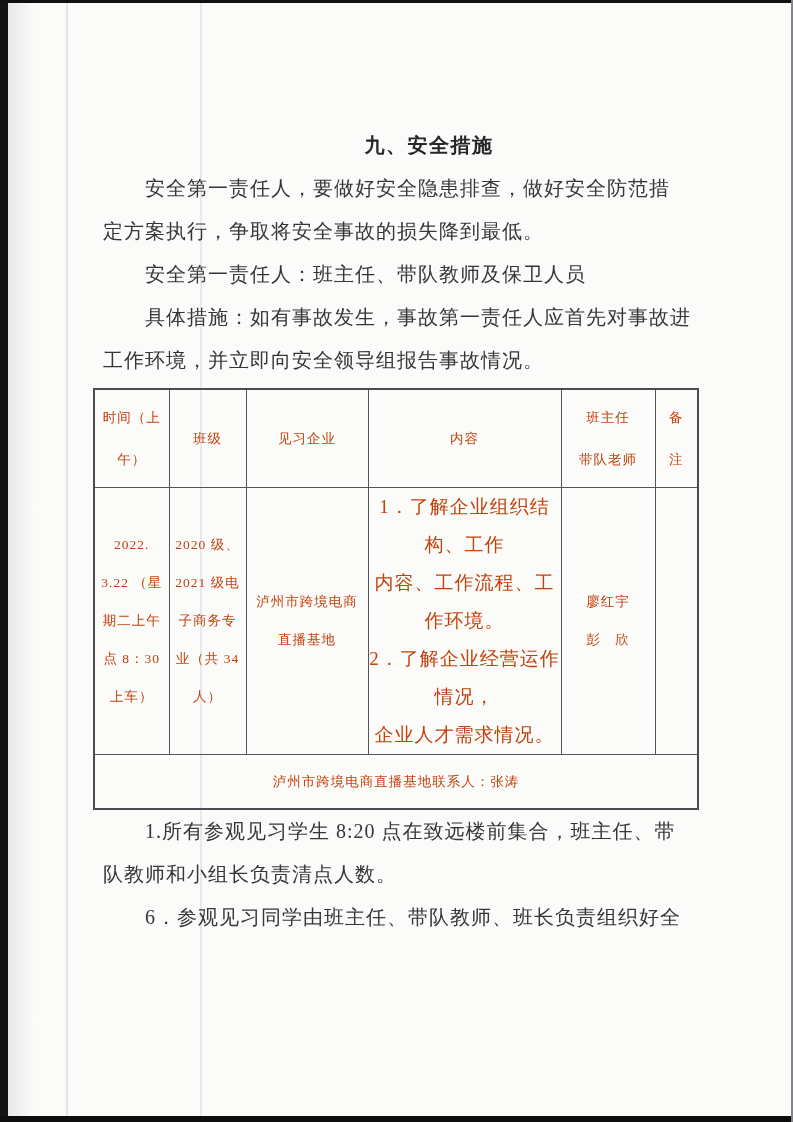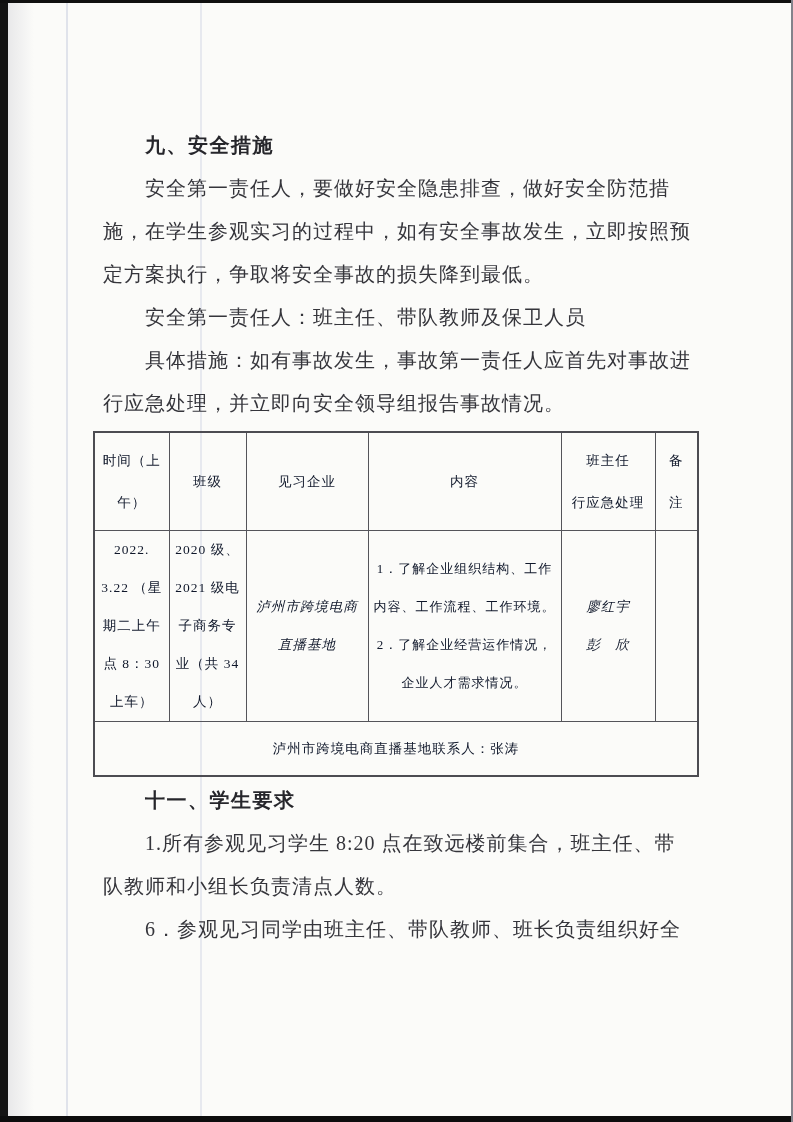--- a/index.html
+++ b/index.html
@@ -24,62 +24,62 @@
   .content{
     position:absolute;left:103px;top:0;width:610px;
     padding-top:124px;
     font-size:20px;line-height:43px;letter-spacing:1px;
   }
   .heading{
     margin:0;font-size:20px;line-height:43px;font-weight:700;
     font-family:"Liberation Sans", sans-serif;
     color:#26262b;letter-spacing:1.5px;
     padding-left:42px;
+    text-align:center;
   }
   .line{white-space:nowrap;}
   .line.indent{padding-left:42px;}
 
   table.schedule{
     border-collapse:collapse;table-layout:fixed;
     width:604px;margin-left:-10px;margin-top:6px;
-    font-size:13.5px;letter-spacing:1px;color:#0f172a;
+    font-size:13.5px;letter-spacing:1px;color:#c2410c;
   }
   table.schedule th,table.schedule td{
     border:1px solid #54545a;font-weight:normal;
     padding:0;vertical-align:middle;text-align:center;
   }
   table.schedule{border:2px solid #4c4c52;}
   thead th{height:97px;line-height:42px;}
   th.th-time{text-align:left;padding-left:8px;}
   tbody td{height:187px;vertical-align:top;line-height:38px;padding-top:5px;}
-  td.mid{padding-top:32px;font-style:italic;}
-  td.cell-content{text-align:left;padding-left:6px;padding-right:4px;padding-top:8px;line-height:38px;font-size:13px;}
+  td.mid{padding-top:32px;}
+  td.cell-content{text-align:left;padding-left:6px;padding-right:4px;padding-top:8px;line-height:38px;font-size:19px;}
   tfoot td{height:53px;text-align:left;padding-left:12px;vertical-align:middle;line-height:20px;}
 </style>
 </head>
 <body>
 
 <div class="page">
   <div class="fold-a"></div>
   <div class="fold-b"></div>
   <div class="edge-shadow"></div>
   <div class="edge-left"></div>
   <div class="edge-top"></div>
   <div class="edge-bottom"></div>
   <div class="edge-right"></div>
 
   <div class="content">
 
     <h2 class="heading">九、安全措施</h2>
     <div class="line indent">安全第一责任人，要做好安全隐患排查，做好安全防范措</div>
-    <div class="line">施，在学生参观实习的过程中，如有安全事故发生，立即按照预</div>
     <div class="line">定方案执行，争取将安全事故的损失降到最低。</div>
     <div class="line indent">安全第一责任人：班主任、带队教师及保卫人员</div>
     <div class="line indent">具体措施：如有事故发生，事故第一责任人应首先对事故进</div>
-    <div class="line">行应急处理，并立即向安全领导组报告事故情况。</div>
+    <div class="line">工作环境，并立即向安全领导组报告事故情况。</div>
 
 
     <table class="schedule">
       <colgroup>
         <col style="width:75px">
           <col style="width:77px">
           <col style="width:122px">
         <col style="width:193px">
           <col style="width:94px">
           <col style="width:43px">
@@ -88,21 +88,21 @@
         <tr>
           <th class="th-time">
             <div>时间（上</div>
             <div>午）</div>
           </th>
           <th>班级</th>
           <th>见习企业</th>
           <th>内容</th>
           <th>
             <div>班主任</div>
-            <div>行应急处理</div>
+            <div>带队老师</div>
           </th>
           <th>
             <div>备</div>
             <div>注</div>
           </th>
         </tr>
       </thead>
       <tbody>
         <tr>
           <td>
@@ -136,19 +136,18 @@
           <td></td>
         </tr>
       </tbody>
       <tfoot>
         <tr>
           <td colspan="6">泸州市跨境电商直播基地联系人：张涛</td>
         </tr>
       </tfoot>
     </table>
 
-    <h2 class="heading" style="margin-top:2px;">十一、学生要求</h2>
     <div class="line indent">1.所有参观见习学生 8:20 点在致远楼前集合，班主任、带</div>
     <div class="line">队教师和小组长负责清点人数。</div>
     <div class="line indent">6．参观见习同学由班主任、带队教师、班长负责组织好全</div>
 
   </div>
 </div>
 
 </body></html>

